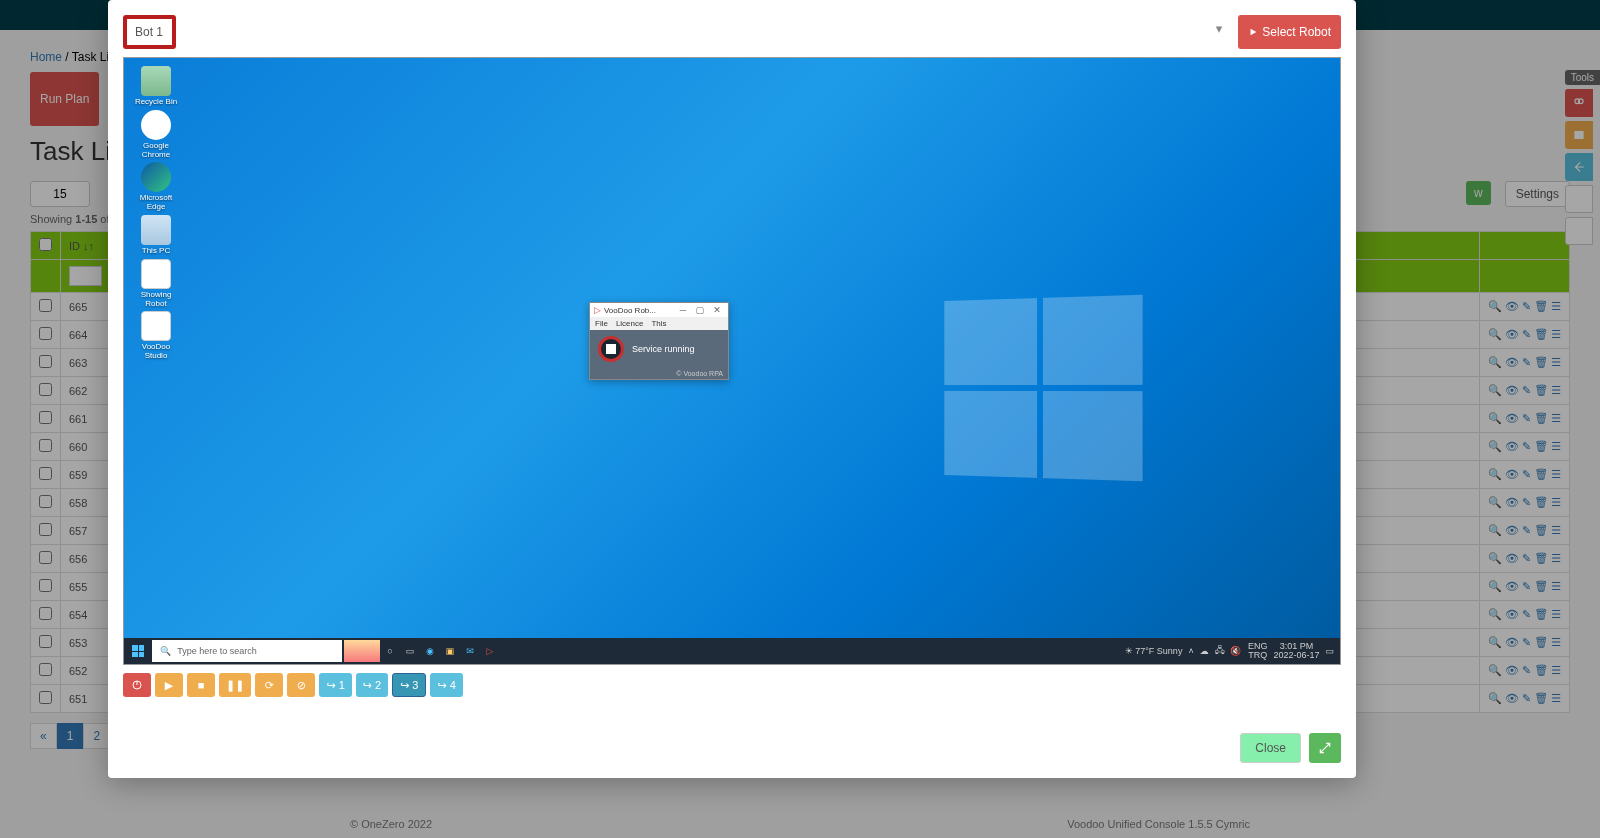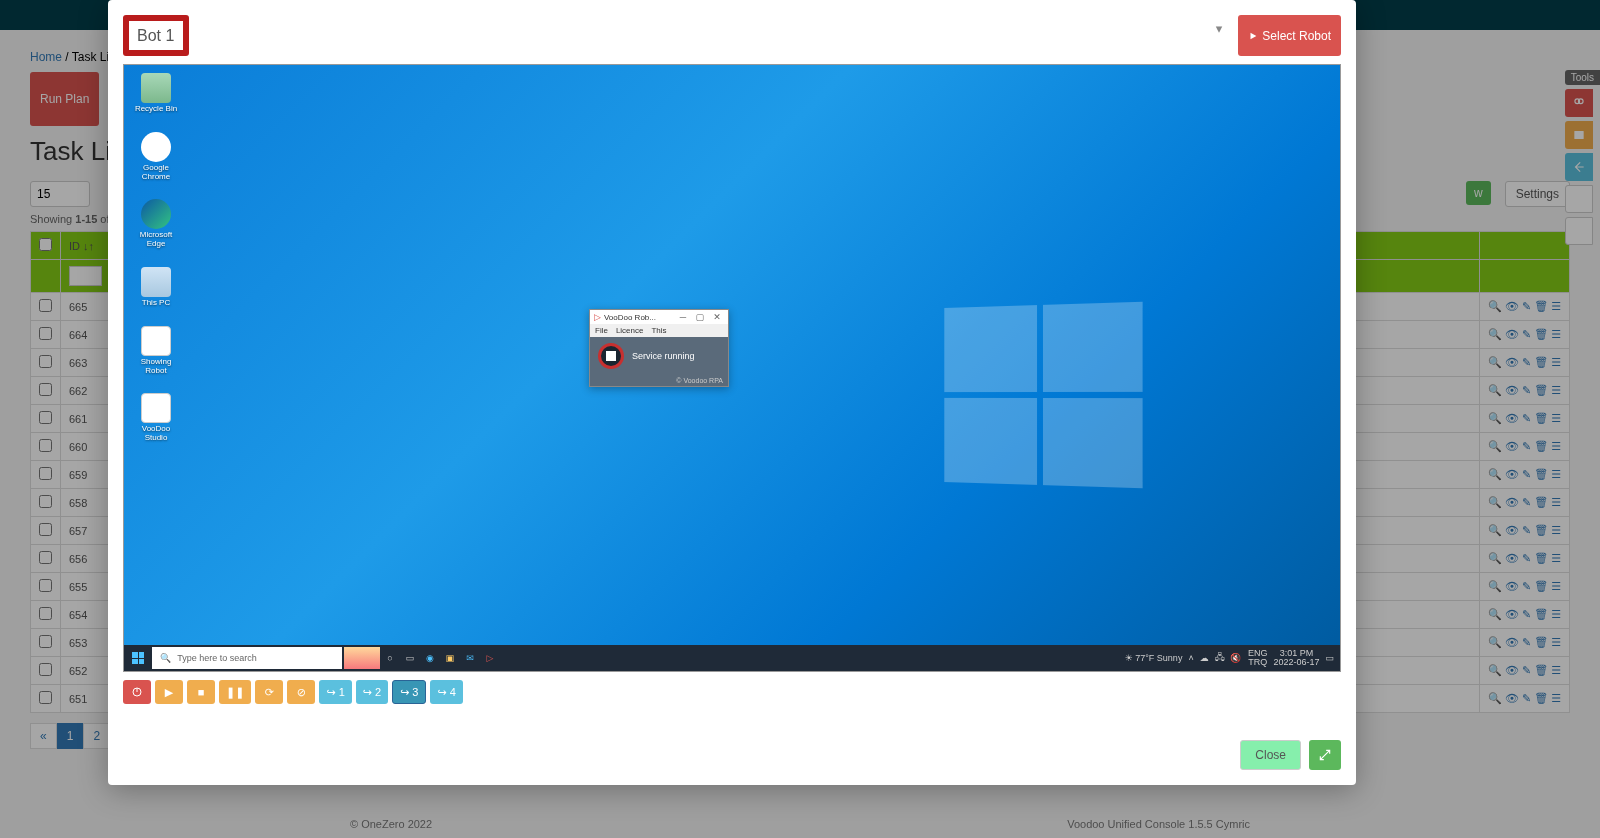--- a/index.html
+++ b/index.html
@@ -15,21 +15,21 @@
 .bg-navbar .flags { margin-left: auto; margin-right: 460px; display:flex; gap:2px; }
 .bg-navbar .flag { width: 16px; height: 11px; display:inline-block; }
 .bg-navbar .flag.tr { background: linear-gradient(red,red); }
 .bg-navbar .flag.en { background: linear-gradient(#012169,#012169); position:relative;}
 
 .bg-content { padding: 12px 30px; }
 .breadcrumb { font-size: 12px; margin: 8px 0; }
 .breadcrumb a { color: #337ab7; text-decoration: none; }
 .btn-run { background: #d9534f; color: #fff; border: none; padding: 20px 10px; border-radius: 3px; font-size: 12px; cursor:pointer;}
 .page-title { font-size: 26px; font-weight: 500; margin: 10px 0 14px; color:#333;}
-.page-size-input { width: 60px; padding: 5px 6px; border:1px solid #ccc; border-radius:3px; font-size:12px;}
+.page-size-input { width: 60px; padding: 5px 6px; border:1px solid #ccc; border-radius:3px; font-size:12px;text-align:center;}
 .showing { font-size: 11px; color:#666; margin:6px 0;}
 .task-table { width: 100%; border-collapse: collapse; margin-top: 4px; }
 .task-table th, .task-table td { border: 1px solid #ddd; padding: 6px 8px; text-align:left; font-size: 11px; color:#555; background:#fff;}
 .task-table th { background: #84cc16; font-weight: 500; }
 .row-actions { display:flex; gap:3px; justify-content:flex-end; color:#337ab7;}
 
 .settings-btn { float:right; border:1px solid #ccc; background:#fff; padding:5px 10px; border-radius:3px; font-size:12px; cursor:pointer; color:#555;}
 .new-btn { float:right; background:#5cb85c; color:#fff; border:none; padding:5px 8px; border-radius:3px; font-size:12px; margin-right:6px; cursor:pointer;}
 
 .pagination { display:flex; gap:0; margin-top:10px;}
@@ -45,28 +45,28 @@
 .tools-palette .tool-btn { width:28px; height:28px; border-radius:3px 0 0 3px; display:flex; align-items:center; justify-content:center; color:#fff; cursor:pointer;}
 .tool-red{background:#d9534f;}
 .tool-orange{background:#f0ad4e;}
 .tool-blue{background:#5bc0de;}
 .tool-white{background:#fff; border:1px solid #ccc; color:#555;}
 
 
 .overlay { position:absolute; inset:0; background: rgba(0,0,0,0.35); }
 .modal { position:absolute; top:0; left:108px; width:1248px; background:#fff; border-radius:4px; padding:15px; box-shadow:0 5px 30px rgba(0,0,0,0.3);}
 .modal-row1 { display:flex; gap:6px; margin-bottom:8px;}
-.bot-select { flex:1; padding:6px 8px; border:6px solid #b91c1c; border-radius:3px; font-size:16px; color:#555; background:#fff; appearance:none;}
+.bot-select { flex:1; padding:6px 8px; border:4px solid #b91c1c; border-radius:3px; font-size:12px; color:#555; background:#fff; appearance:none;}
 .bot-select-wrap { flex:1; position:relative;}
 .bot-select-wrap::after{content:"▾"; position:absolute; right:10px; top:6px; color:#888; pointer-events:none;}
 .select-robot-btn{ background:#d9534f; color:#fff; border:none; padding:6px 10px; border-radius:3px; font-size:12px; display:flex; align-items:center; gap:4px; cursor:pointer;}
 .select-robot-btn svg{width:10px;height:10px;fill:#fff;}
 
 .desktop-frame { position:relative; width:100%; height:608px; border:1px solid #999; background: linear-gradient(135deg, #0a7dd8 0%, #1e9be8 40%, #0078d4 70%, #005a9e 100%); overflow:hidden;}
-.desktop-icons { position:absolute; top:8px; left:10px; display:flex; flex-direction:column; gap:18px;}
+.desktop-icons { position:absolute; top:8px; left:10px; display:flex; flex-direction:column; gap:3px;}
 .dicon { width:44px; display:flex; flex-direction:column; align-items:center; gap:2px; color:#fff; font-size:8px; text-align:center; text-shadow:0 1px 2px rgba(0,0,0,0.6); line-height:1.1; cursor:pointer;}
 .dicon .ic { width:30px; height:30px; display:flex; align-items:center; justify-content:center; border-radius:4px;}
 .dicon .ic.recycle{background:linear-gradient(#a8d8b8,#7cb88c);}
 .dicon .ic.chrome{background:#fff; border-radius:50%;}
 .dicon .ic.edge{background:linear-gradient(135deg,#0c59a4,#33c481); border-radius:50%;}
 .dicon .ic.pc{background:linear-gradient(#d0e4f5,#a8c8e0);}
 .dicon .ic.file{background:#fff; border:1px solid #ccc;}
 
 .win-logo { position:absolute; top:240px; right:200px; width:200px; height:180px; display:grid; grid-template-columns:1fr 1fr; grid-template-rows:1fr 1fr; gap:6px; transform:perspective(400px) rotateY(-8deg);}
 .win-logo div { background:rgba(255,255,255,0.25);}

